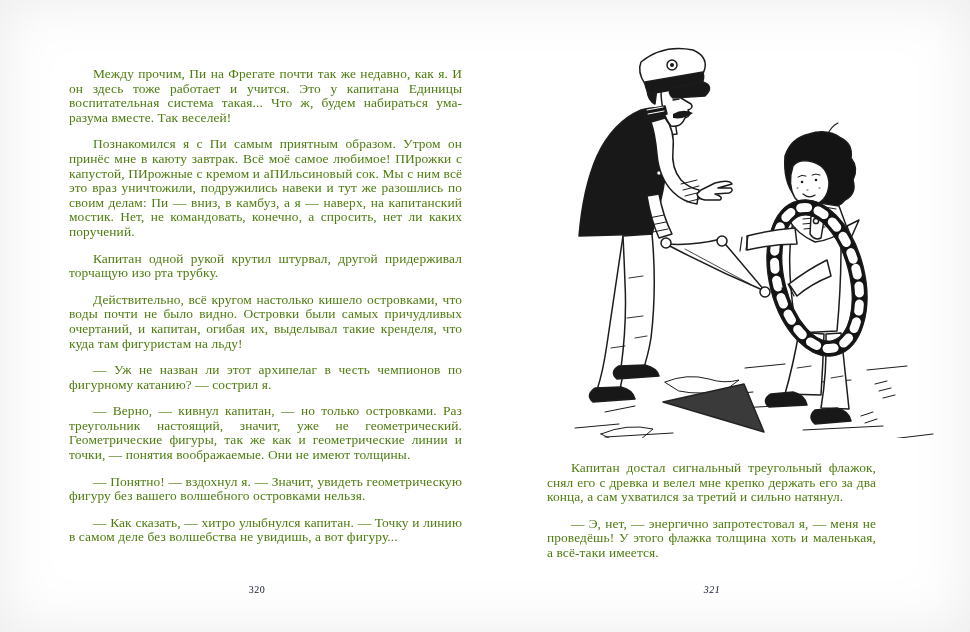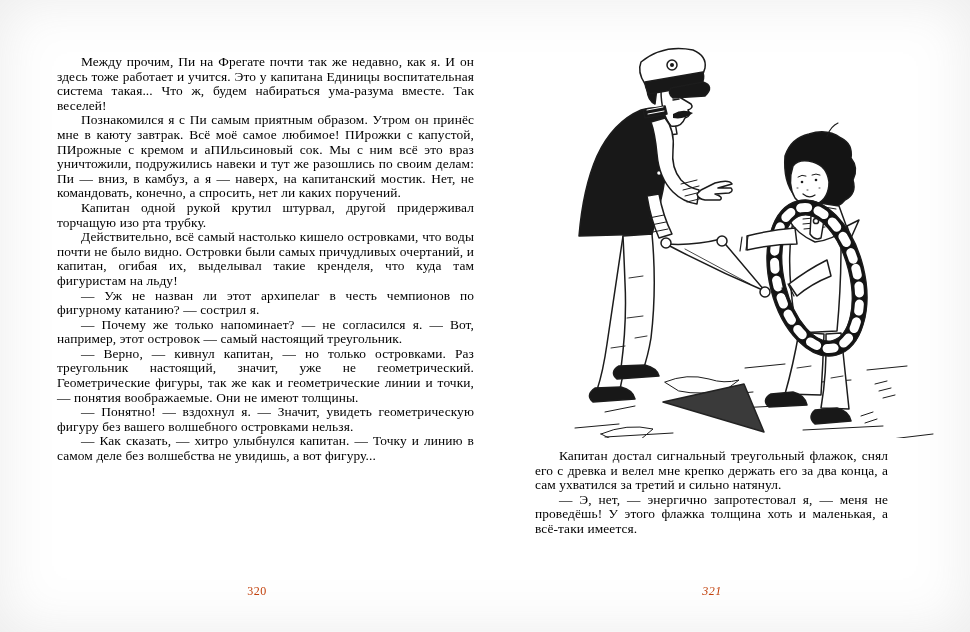--- a/index.html
+++ b/index.html
@@ -8,54 +8,53 @@
     background:#f4f4f3;
     font-family:"Liberation Serif","DejaVu Serif",serif;
   }
   .spread{
     position:relative;width:970px;height:632px;
     background:#ffffff;
     box-shadow: inset 0 0 55px rgba(130,130,130,0.16);
     overflow:hidden;
   }
   .text-col p{
-    margin:0;
+    margin:12px;
     text-indent:24px;
     text-align:justify;
     font-size:13.4px;
     line-height:14.6px;
-    color:#000000;
+    color:#4d7c0f;
     letter-spacing:0.1px;
   }
   .left-col{position:absolute;left:57px;top:55px;width:417px;}
   .right-col{position:absolute;left:535px;top:449px;width:353px;}
   .pagenum{
     position:absolute;top:584px;width:44px;
-    text-align:center;font-size:12px;color:#c2410c;
+    text-align:center;font-size:10px;color:#0f172a;
     letter-spacing:0.5px;
   }
   .pagenum-left{left:235px;}
   .pagenum-right{left:690px;font-style:italic;}
   .illustration{
     position:absolute;left:545px;top:38px;width:400px;height:402px;margin:0;
   }
 </style>
 </head>
 <body>
 
 <div class="spread">
 
   <section>
     <div class="text-col left-col">
       <p>Между прочим, Пи на Фрегате почти так же недавно, как я. И он здесь тоже работает и учится. Это у капитана Единицы воспитательная система такая... Что ж, будем набираться ума-разума вместе. Так веселей!</p>
       <p>Познакомился я с Пи самым приятным образом. Утром он принёс мне в каюту завтрак. Всё моё самое любимое! ПИрожки с капустой, ПИрожные с кремом и аПИльсиновый сок. Мы с ним всё это враз уничтожили, подружились навеки и тут же разошлись по своим делам: Пи — вниз, в камбуз, а я — наверх, на капитанский мостик. Нет, не командовать, конечно, а спросить, нет ли каких поручений.</p>
       <p>Капитан одной рукой крутил штурвал, другой придерживал торчащую изо рта трубку.</p>
-      <p>Действительно, всё самый настолько кишело островками, что воды почти не было видно. Островки были самых причудливых очертаний, и капитан, огибая их, выделывал такие кренделя, что куда там фигуристам на льду!</p>
+      <p>Действительно, всё кругом настолько кишело островками, что воды почти не было видно. Островки были самых причудливых очертаний, и капитан, огибая их, выделывал такие кренделя, что куда там фигуристам на льду!</p>
       <p>— Уж не назван ли этот архипелаг в честь чемпионов по фигурному катанию? — сострил я.</p>
-      <p>— Почему же только напоминает? — не согласился я. — Вот, например, этот островок — самый настоящий треугольник.</p>
       <p>— Верно, — кивнул капитан, — но только островками. Раз треугольник настоящий, значит, уже не геометрический. Геометрические фигуры, так же как и геометрические линии и точки, — понятия воображаемые. Они не имеют толщины.</p>
       <p>— Понятно! — вздохнул я. — Значит, увидеть геометрическую фигуру без вашего волшебного островками нельзя.</p>
       <p>— Как сказать, — хитро улыбнулся капитан. — Точку и линию в самом деле без волшебства не увидишь, а вот фигуру...</p>
     </div>
     <div class="pagenum pagenum-left">320</div>
   </section>
 
   <section>
 
     <figure class="illustration">

